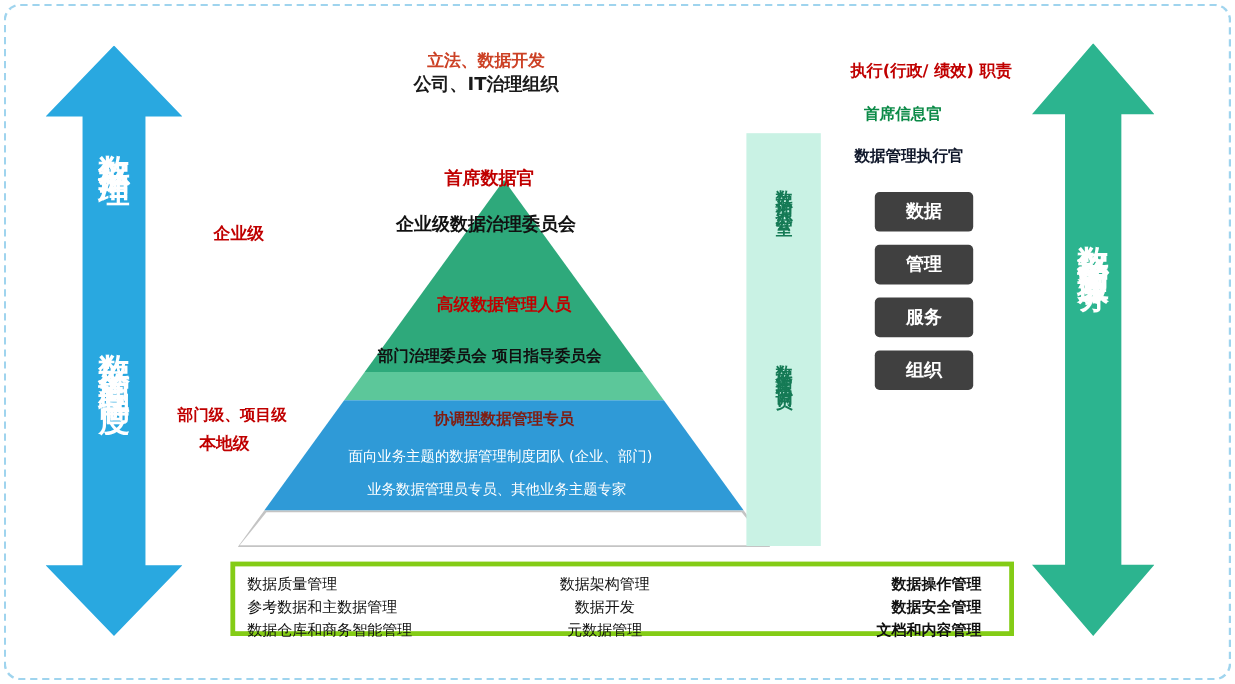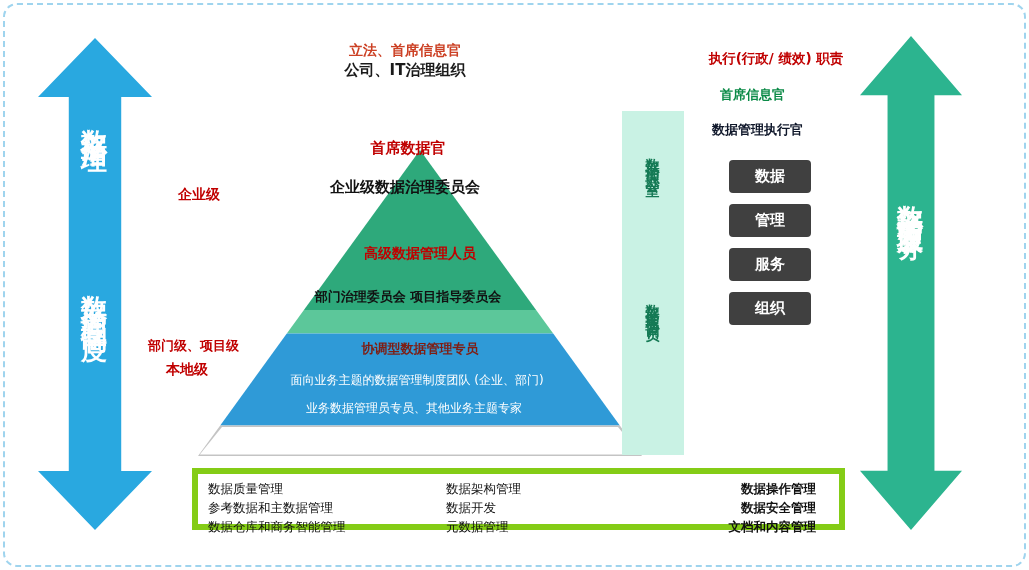--- a/index.html
+++ b/index.html
@@ -56,42 +56,42 @@
 
   
   .chip{position:absolute;left:729px;width:82px;height:33px;background:#404040;border-radius:4px;
     display:flex;align-items:center;justify-content:center;color:#ffffff;font-weight:bold;font-size:15px;}
   .chip1{top:160px;}.chip2{top:204px;}.chip3{top:248px;}.chip4{top:292px;}
 
   .roles-list{position:absolute;left:726px;top:339px;width:130px;display:flex;flex-direction:column;gap:11px;}
   .role-item{color:#0e8a4f;font-weight:bold;font-size:13px;white-space:nowrap;}
 
   
-  .func-table{position:absolute;left:192px;top:468px;width:653px;height:62px;background:#ffffff;border:6px solid #84cc16;box-sizing:border-box;}
+  .func-table{position:absolute;left:192px;top:468px;width:653px;height:62px;background:#ffffff;border:4px solid #84cc16;box-sizing:border-box;}
   .func-col{position:absolute;top:5px;font-size:12.5px;color:#111111;line-height:19px;white-space:nowrap;}
   .func-col1{left:10px;text-align:left;}
-  .func-col2{left:248px;width:140px;}
+  .func-col2{left:238px;width:140px;text-align:center;}
   .func-col3{right:23px;text-align:right;font-weight:bold;margin-left:20px;}
 </style>
 </head>
 <body>
 
 <div class="canvas">
   <div class="dashed-frame"></div>
 
   <div class="dbl-arrow arrow-left">
     <div class="arrow-label v-text t1">数据治理</div>
     <div class="arrow-label v-text t2">数据管理制度</div>
   </div>
 
   <div class="dbl-arrow arrow-right">
     <div class="arrow-label v-text t1">数据治管理服务</div>
   </div>
 
-  <div class="txt center legal-duty">立法、首席信息官</div>
+  <div class="txt center legal-duty">立法、数据开发</div>
   <div class="txt center gov-org">公司、IT治理组织</div>
   <div class="txt center exec-duty">执行(行政/ 绩效) 职责</div>
   <div class="txt center cio">首席信息官</div>
   <div class="txt center data-exec">数据管理执行官</div>
 
   <div class="pyramid">
     <div class="pyr pyr-1"></div>
     <div class="pyr pyr-2"></div>
     <div class="pyr pyr-3"></div>
     <div class="pyr pyr-4o"></div>

